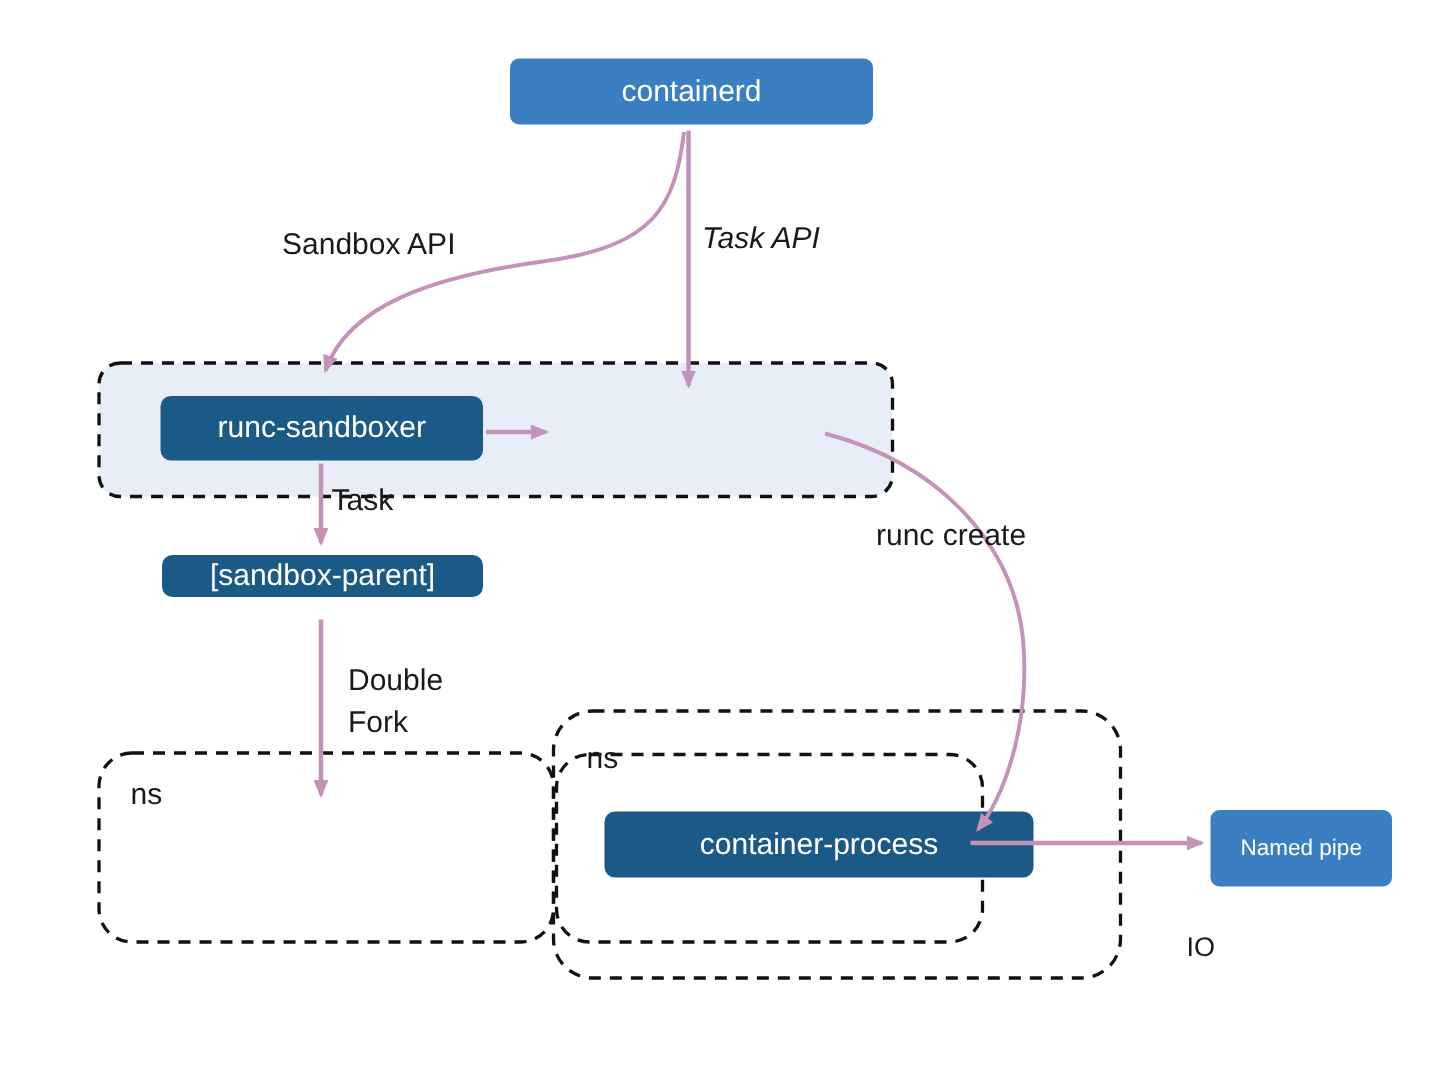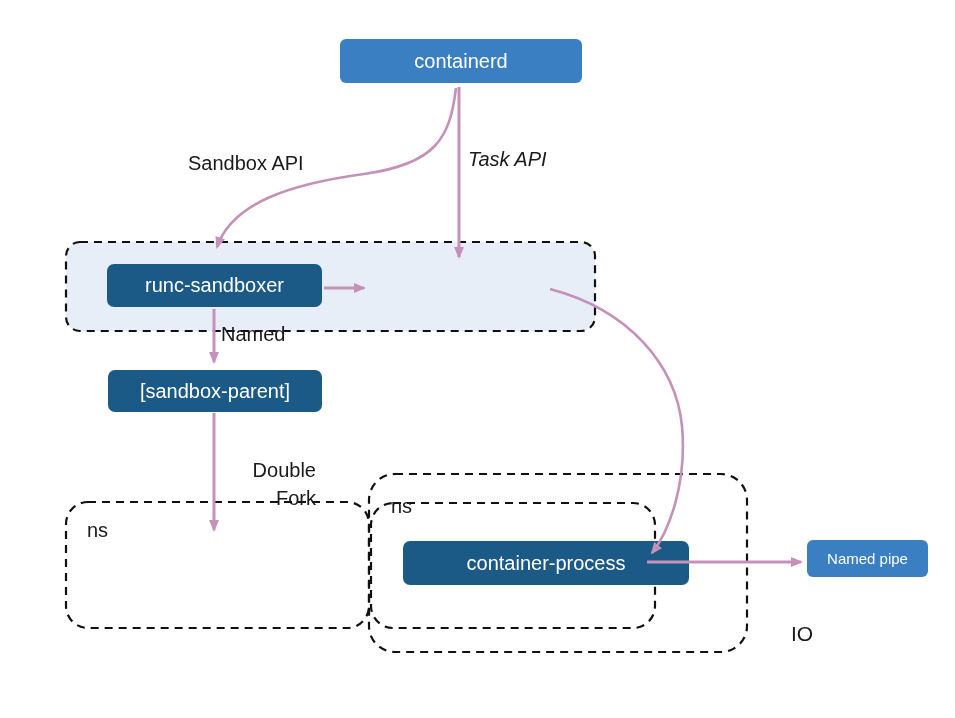--- a/index.html
+++ b/index.html
@@ -51,41 +51,40 @@
     color: #ffffff;
     font-size: 20px;
     border-radius: 7px;
     white-space: nowrap;
   }
   .node.blue { background: var(--node-blue); border-radius: 6px; }
   .node.dark { background: var(--node-dark-blue); }
   .node-containerd        { left: 340px; top:  39px; width: 242px; height: 44px; }
   .node-runc-sandboxer    { left: 107px; top: 264px; width: 215px; height: 43px; }
   .node-runc-task         { left: 372px; top: 265px; width: 176px; height: 43px; }
-  .node-sandbox-parent    { left: 108px; top: 370px; width: 214px; height: 42px; }
+  .node-sandbox-parent    { left: 108px; top: 370px; width: 214px; height: 28px; }
   .node-sandbox-id        { left: 108px; top: 540px; width: 214px; height: 43px; }
   .node-container-process { left: 403px; top: 541px; width: 286px; height: 44px; }
-  .node-named-pipe        { left: 807px; top: 540px; width: 121px; height: 37px; font-size: 15px; }
+  .node-named-pipe        { left: 807px; top: 540px; width: 121px; height: 51px; font-size: 15px; }
   .flabel {
     position: absolute;
     z-index: 4;
     color: var(--label-color);
     font-size: 20px;
     line-height: 1.4;
     white-space: nowrap;
-    text-align: right;
   }
   .label-sandbox-api { left: 188px; top: 149px; }
   .label-task-api    { left: 468px; top: 145px; font-style: italic; }
   .label-fork        { left: 221px; top: 320px; }
-  .label-double-fork { left: 232px; top: 456px; width: 84px; white-space: normal; }
+  .label-double-fork { left: 232px; top: 440px; width: 84px; white-space: normal; }
   .label-runc-create { left: 584px; top: 343px; }
   .label-ns-left     { left:  87px; top: 516px; }
   .label-ns-right    { left: 391px; top: 492px; }
-  .label-io          { left: 791px; top: 619px; font-size: 21px; }
+  .label-io          { left: 791px; top: 619px; font-size: 18px; }
 </style>
 </head>
 <body>
 
 <div class="canvas">
 
   <svg id="group-layer" class="layer">
     <rect class="group-rect filled" x="66" y="242" width="529" height="89" rx="14"></rect>
     <rect class="group-rect" x="369" y="474" width="378" height="178" rx="26"></rect>
     <rect class="group-rect" x="66" y="502" width="303" height="126" rx="22"></rect>
@@ -108,19 +107,20 @@
     <path class="edge thin" d="M456,88 C450,138 436,164 364,174 C290,184 232,203 217,247" marker-end="url(#ah)"></path>
     <path class="edge thick" d="M324,288 L364,288" marker-end="url(#ah)"></path>
     <path class="edge thick" d="M214,309 L214,362" marker-end="url(#ah)"></path>
     <path class="edge thick" d="M214,413 L214,530" marker-end="url(#ah)"></path>
     <path class="edge thin" d="M550,289 C630,310 676,366 682,426 C687,482 670,530 652,553" marker-end="url(#ah)"></path>
     <path class="edge thick" d="M647,562 L801,562" marker-end="url(#ah)"></path>
   </svg>
 
   <div class="flabel label-sandbox-api">Sandbox API</div>
   <div class="flabel label-task-api">Task API</div>
-  <div class="flabel label-fork">Named</div>
+  <div class="flabel label-fork">Task</div>
   <div class="flabel label-double-fork">Double Fork</div>
+  <div class="flabel label-runc-create">runc create</div>
   <div class="flabel label-ns-left">ns</div>
   <div class="flabel label-ns-right">ns</div>
   <div class="flabel label-io">IO</div>
 
 </div>
 
 </body></html>

